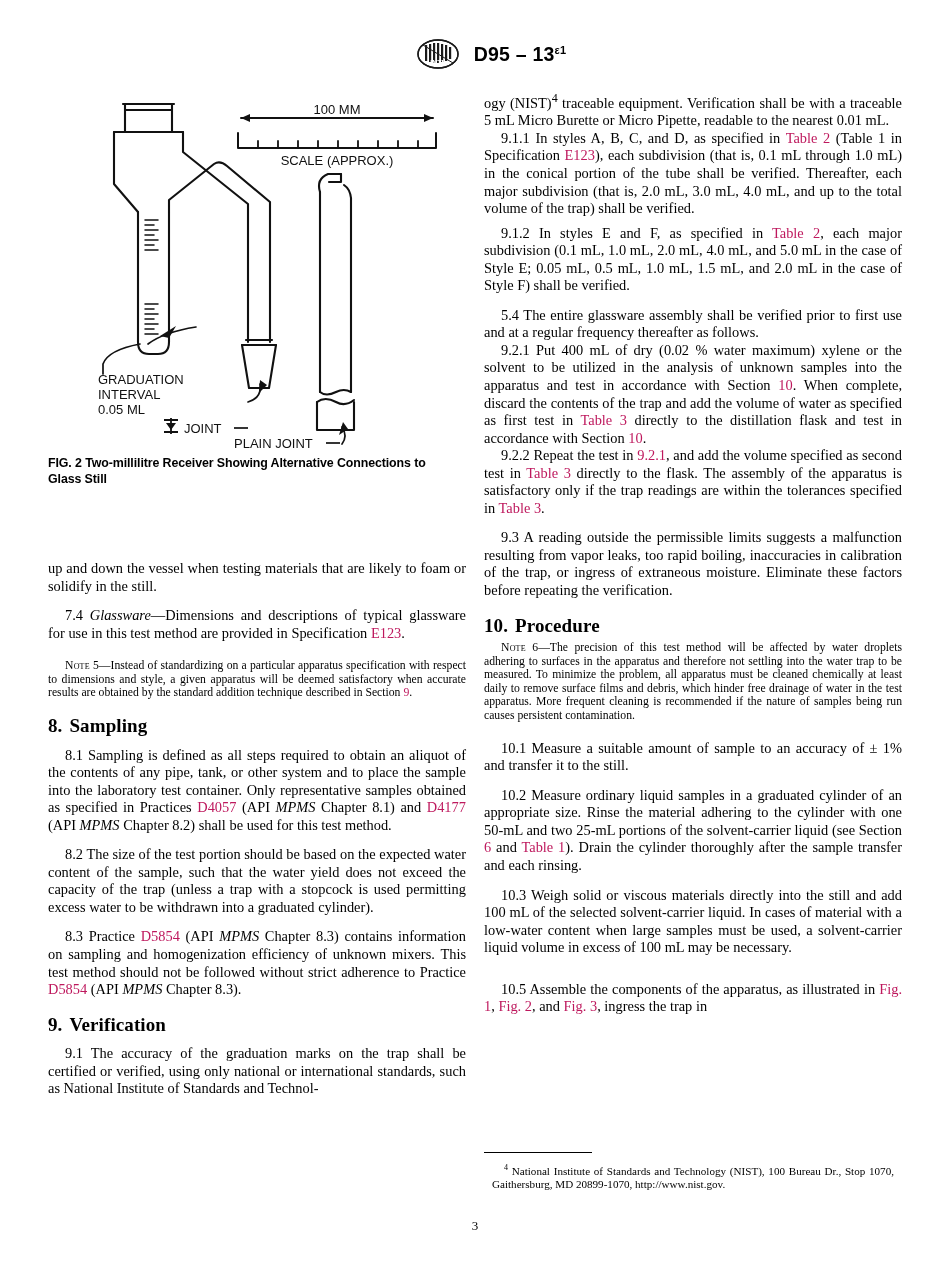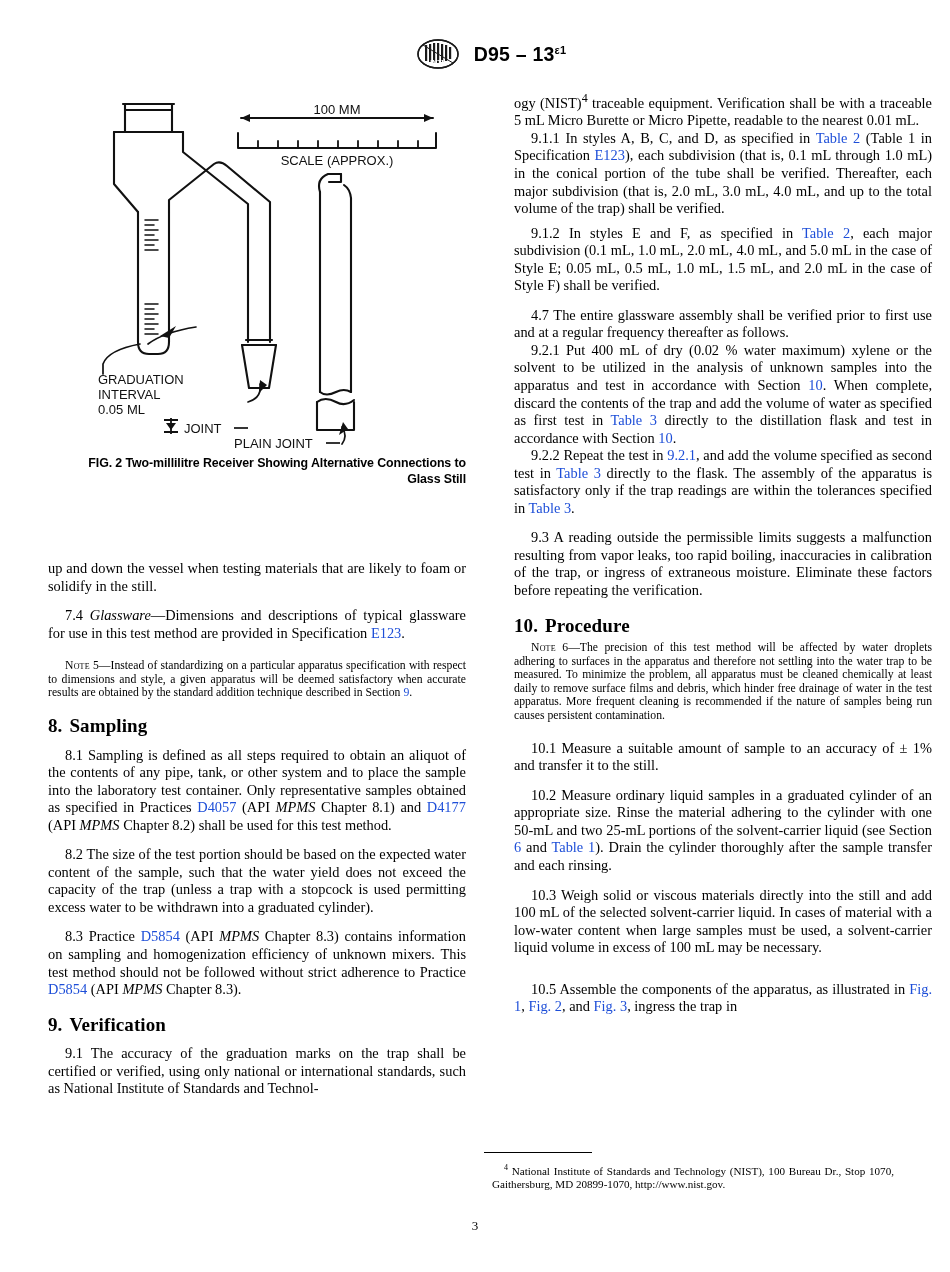--- a/index.html
+++ b/index.html
@@ -54,36 +54,36 @@
   
   .col {
     position: absolute;
     top: 90px;
     width: 418px;
     text-align: justify;
     font-size: 14.4px;
     line-height: 17.55px;
   }
   .col-left  { left: 48px; }
-  .col-right { left: 484px; margin-left: 30px; }
+  .col-right { left: 484px; }
 
   p {
     margin: 0;
     text-align: justify;
     text-justify: inter-word;
   }
   p.body {
     text-indent: 17px;
   }
   p.cont { text-indent: 0; }
   .gap-sm { height: 7px; }
   .gap-md { height: 12px; }
   .gap-lg { height: 17px; }
 
-  .lnk { color: #1d4ed8; }
+  .lnk { color: #be185d; }
   .it  { font-style: italic; }
 
   h3.section {
     margin: 0;
     font-size: 19px;
     font-weight: bold;
     text-indent: 0;
     text-align: left;
     letter-spacing: 0.1px;
   }
@@ -106,21 +106,21 @@
     top: 92px;
     left: 48px;
     width: 418px;
   }
   .figure svg { display: block; }
   .fig-caption {
     font-family: "Liberation Sans", sans-serif;
     font-weight: bold;
     font-size: 12.4px;
     line-height: 15.5px;
-    text-align: right;
+    text-align: left;
     margin-top: 4px;
     letter-spacing: -0.1px;
   }
 
   
   .footnote-wrap {
     position: absolute;
     left: 484px;
     top: 1152px;
     width: 418px;
@@ -324,21 +324,21 @@
     <p class="body cont"><span>ogy (NIST)</span><sup>4</sup><span> traceable equipment. Verification shall be with a traceable 5 mL Micro Burette or Micro Pipette, readable to the nearest 0.01 mL.</span></p>
 
     <p class="body"><span>9.1.1</span><span> In styles A, B, C, and D, as specified in </span><span class="lnk">Table 2</span><span> (Table 1 in Specification </span><span class="lnk">E123</span><span>), each subdivision (that is, 0.1 mL through 1.0 mL) in the conical portion of the tube shall be verified. Thereafter, each major subdivision (that is, 2.0 mL, 3.0 mL, 4.0 mL, and up to the total volume of the trap) shall be verified.</span></p>
 
     <div class="gap-sm"></div>
 
     <p class="body"><span>9.1.2</span><span> In styles E and F, as specified in </span><span class="lnk">Table 2</span><span>, each major subdivision (0.1 mL, 1.0 mL, 2.0 mL, 4.0 mL, and 5.0 mL in the case of Style E; 0.05 mL, 0.5 mL, 1.0 mL, 1.5 mL, and 2.0 mL in the case of Style F) shall be verified.</span></p>
 
     <div class="gap-md"></div>
 
-    <p class="body"><span>4.7</span><span> The entire glassware assembly shall be verified prior to first use and at a regular frequency thereafter as follows.</span></p>
+    <p class="body"><span>5.4</span><span> The entire glassware assembly shall be verified prior to first use and at a regular frequency thereafter as follows.</span></p>
 
     <p class="body"><span>9.2.1</span><span> Put 400 mL of dry (0.02 % water maximum) xylene or the solvent to be utilized in the analysis of unknown samples into the apparatus and test in accordance with Section </span><span class="lnk">10</span><span>. When complete, discard the contents of the trap and add the volume of water as specified as first test in </span><span class="lnk">Table 3</span><span> directly to the distillation flask and test in accordance with Section </span><span class="lnk">10</span><span>.</span></p>
 
     <p class="body"><span>9.2.2</span><span> Repeat the test in </span><span class="lnk">9.2.1</span><span>, and add the volume specified as second test in </span><span class="lnk">Table 3</span><span> directly to the flask. The assembly of the apparatus is satisfactory only if the trap readings are within the tolerances specified in </span><span class="lnk">Table 3</span><span>.</span></p>
 
     <div class="gap-md"></div>
 
     <p class="body"><span>9.3</span><span> A reading outside the permissible limits suggests a malfunction resulting from vapor leaks, too rapid boiling, inaccuracies in calibration of the trap, or ingress of extraneous moisture. Eliminate these factors before repeating the verification.</span></p>
 
     <div class="gap-lg"></div>

